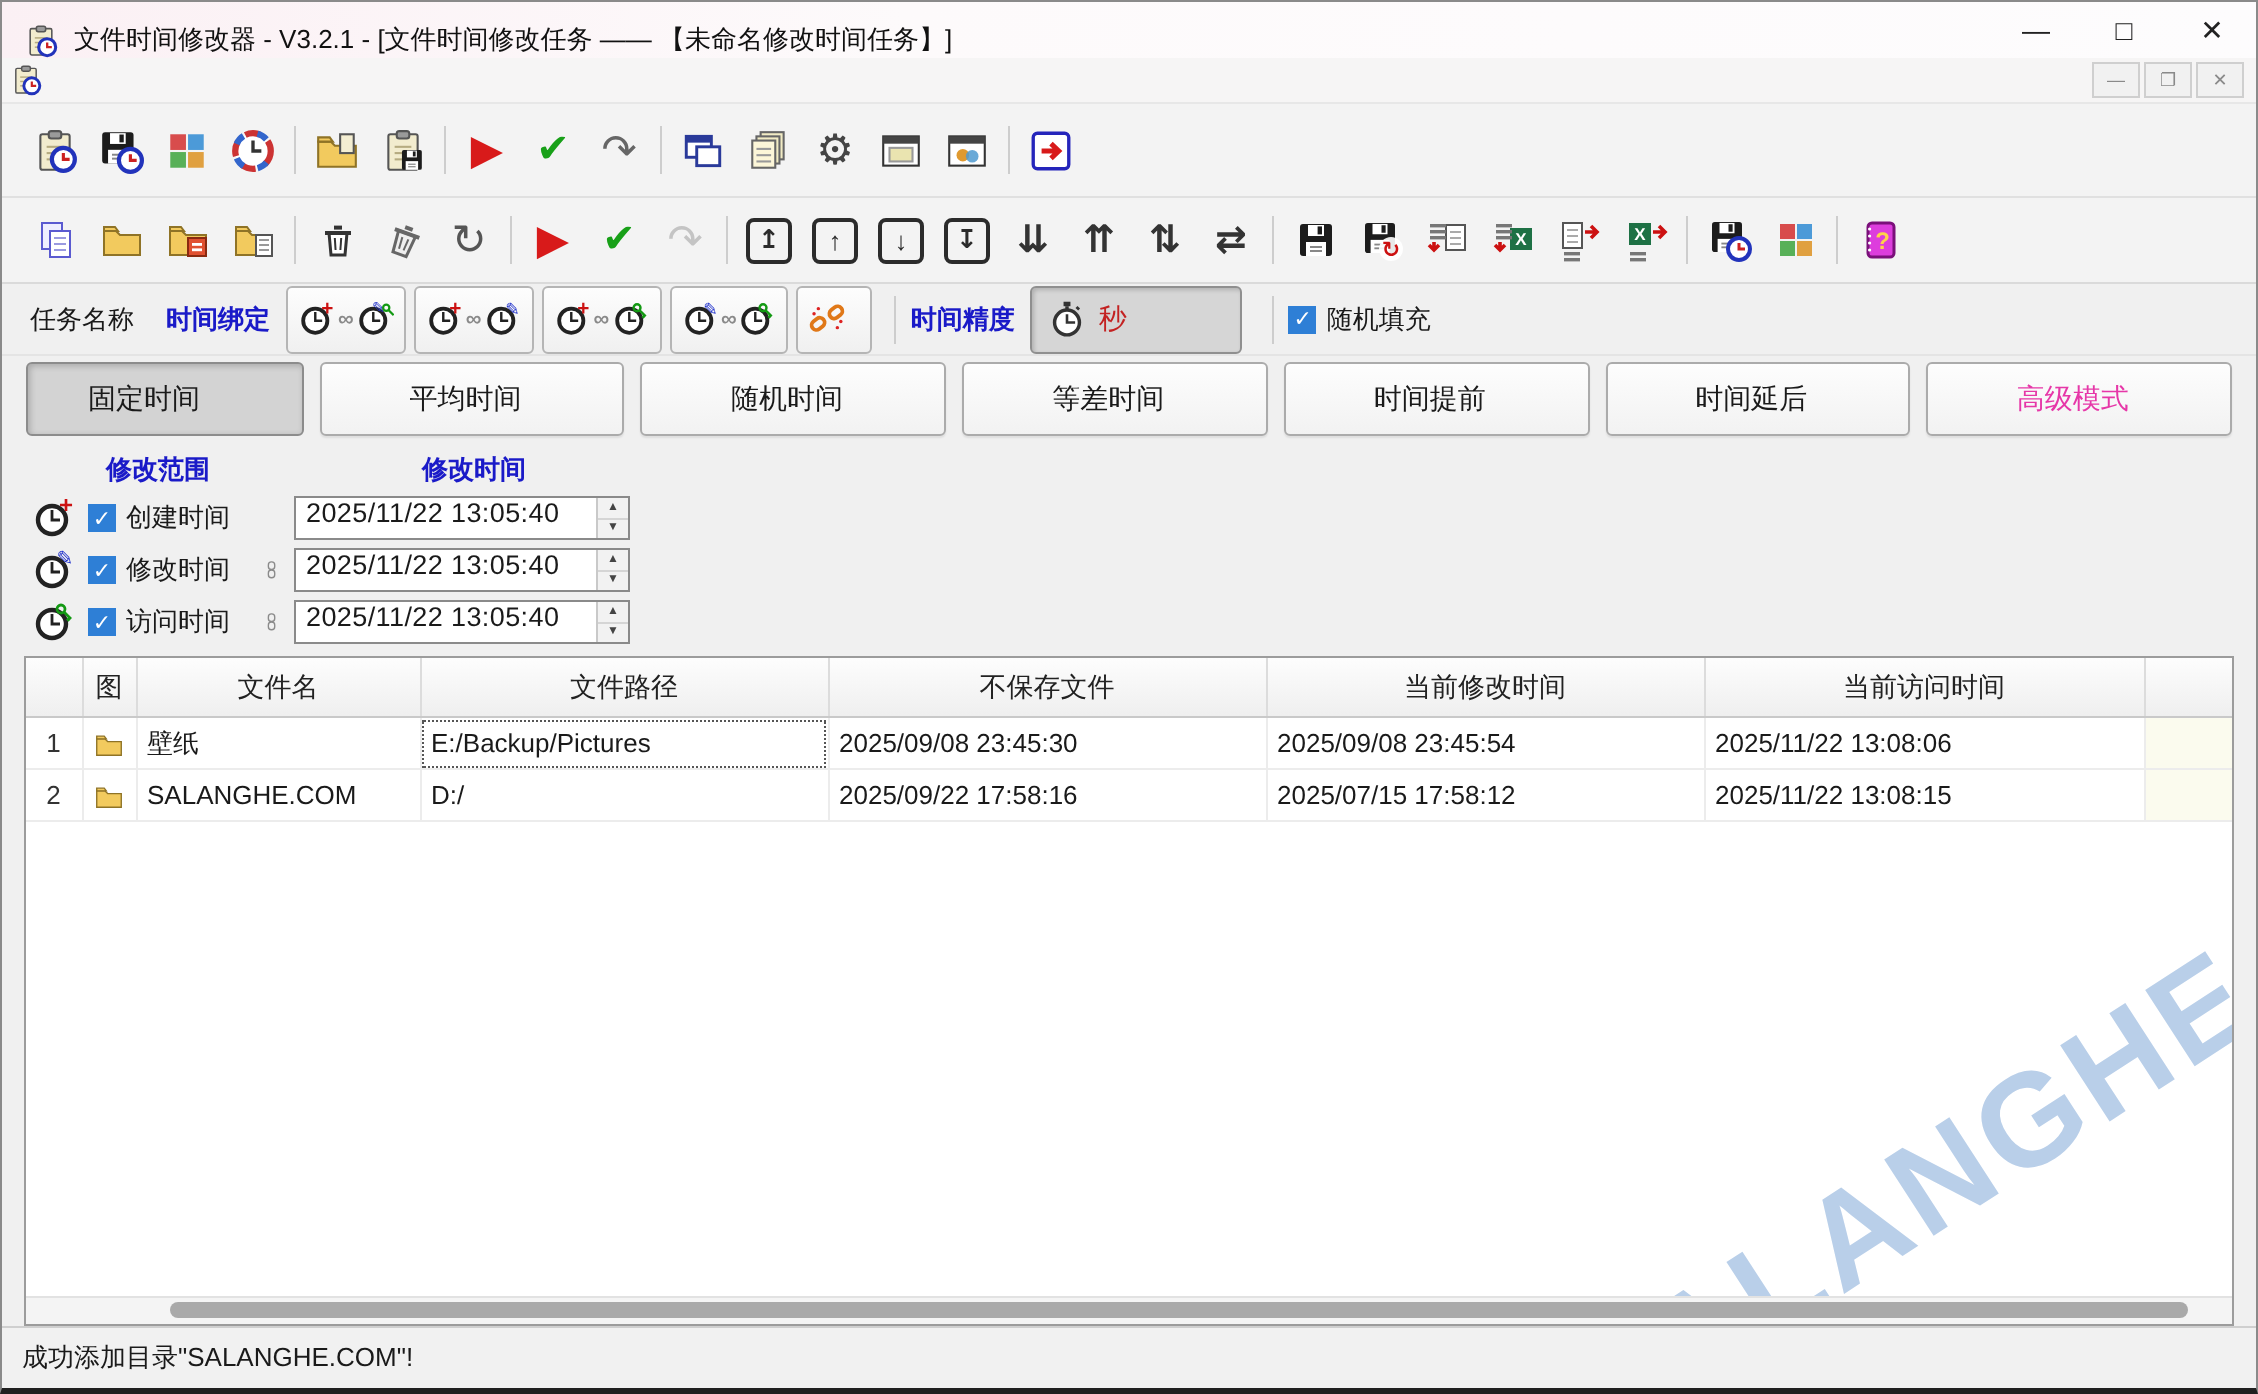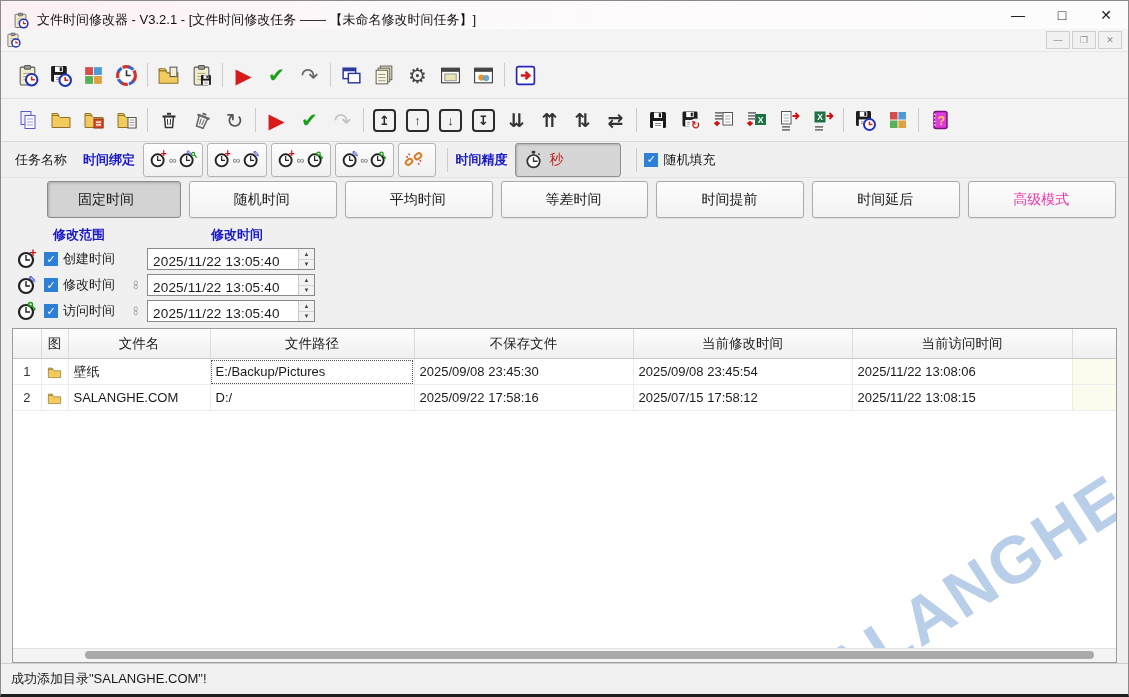--- a/index.html
+++ b/index.html
@@ -58,35 +58,35 @@
   .cb.on{background:#2e7fd6;border-color:#2e7fd6;}
   .cb.on::after{content:"✓";font-weight:bold;}
   .cb.dis{background:#e6e6e6;border-color:#bdbdbd;color:#9a9a9a;}
   .cb.dis::after{content:"✓";font-weight:bold;}
   .cb-wrap{display:flex;align-items:center;gap:5px;}
 
   
   .tab-row{height:37px;display:flex;align-items:stretch;gap:8px;padding:3px 12px 4px 12px;background:#f0f0f0;flex:0 0 auto;}
   .tab{flex:1;border:1px solid #ababab;border-radius:3px;background:linear-gradient(#fdfdfd,#f2f2f2);
        display:flex;align-items:center;padding-left:44px;font-size:14px;color:#1a1a1a;box-shadow:0 1px 1px rgba(0,0,0,.08);}
-  .tab.sel{background:#d3d3d3;border-color:#8c8c8c;box-shadow:inset 1px 1px 3px rgba(0,0,0,.2);padding-left:30px;margin-left:34px;}
+  .tab.sel{background:#d3d3d3;border-color:#8c8c8c;box-shadow:inset 1px 1px 3px rgba(0,0,0,.2);padding-left:30px;}
 
   
   .fields{height:104px;display:flex;padding:2px 0 0 14px;background:#f0f0f0;flex:0 0 auto;}
   .f-left{width:330px;}
   .f-head{display:flex;height:22px;align-items:center;}
   .f-head .h1{margin-left:38px;width:120px;}
   .f-head .h2{margin-left:38px;}
   .f-row{display:flex;align-items:center;height:26px;gap:5px;}
   .f-row .clk{width:24px;display:flex;justify-content:center;}
   .f-row .clk svg{width:22px;height:22px;}
   .f-row .f-lbl{width:62px;}
   .linkslot{width:12px;display:flex;justify-content:center;}
   .linkslot svg{width:10px;height:18px;}
-  .dtinput{width:168px;height:22px;border:1px solid #8a8a8a;background:#fff;display:flex;align-items:flex-end;box-sizing:border-box;}
+  .dtinput{width:168px;height:22px;border:1px solid #8a8a8a;background:#fff;display:flex;align-items:flex-start;box-sizing:border-box;}
   .dtinput .dtxt{flex:1;padding-left:5px;font-size:13.5px;letter-spacing:.2px;}
   .spin{width:15px;height:100%;display:flex;flex-direction:column;border-left:1px solid #c9c9c9;}
   .spin span{flex:1;display:flex;align-items:center;justify-content:center;font-size:6px;color:#444;background:#f2f2f2;}
   .spin span:first-child{border-bottom:1px solid #d5d5d5;}
   .f-opts{margin-left:14px;}
   .f-opts .f-head{justify-content:flex-start;margin-left:24px;}
   .opt-row{display:flex;align-items:center;gap:6px;height:19.5px;}
   .opt-row .olbl.gray{color:#9a9a9a;}
 
   
@@ -677,24 +677,24 @@
       <span class="cb on" id="random-fill-cb"></span>
       <span>随机填充</span>
     </span>
   </div>
 
   <div class="tab-row" id="tab-row">
       <div class="tab sel">
         <span>固定时间</span>
       </div>
       <div class="tab">
-        <span>随机时间</span>
+        <span>平均时间</span>
       </div>
       <div class="tab">
-        <span>平均时间</span>
+        <span>随机时间</span>
       </div>
       <div class="tab">
         <span>等差时间</span>
       </div>
       <div class="tab">
         <span>时间提前</span>
       </div>
       <div class="tab">
         <span>时间延后</span>
       </div>

